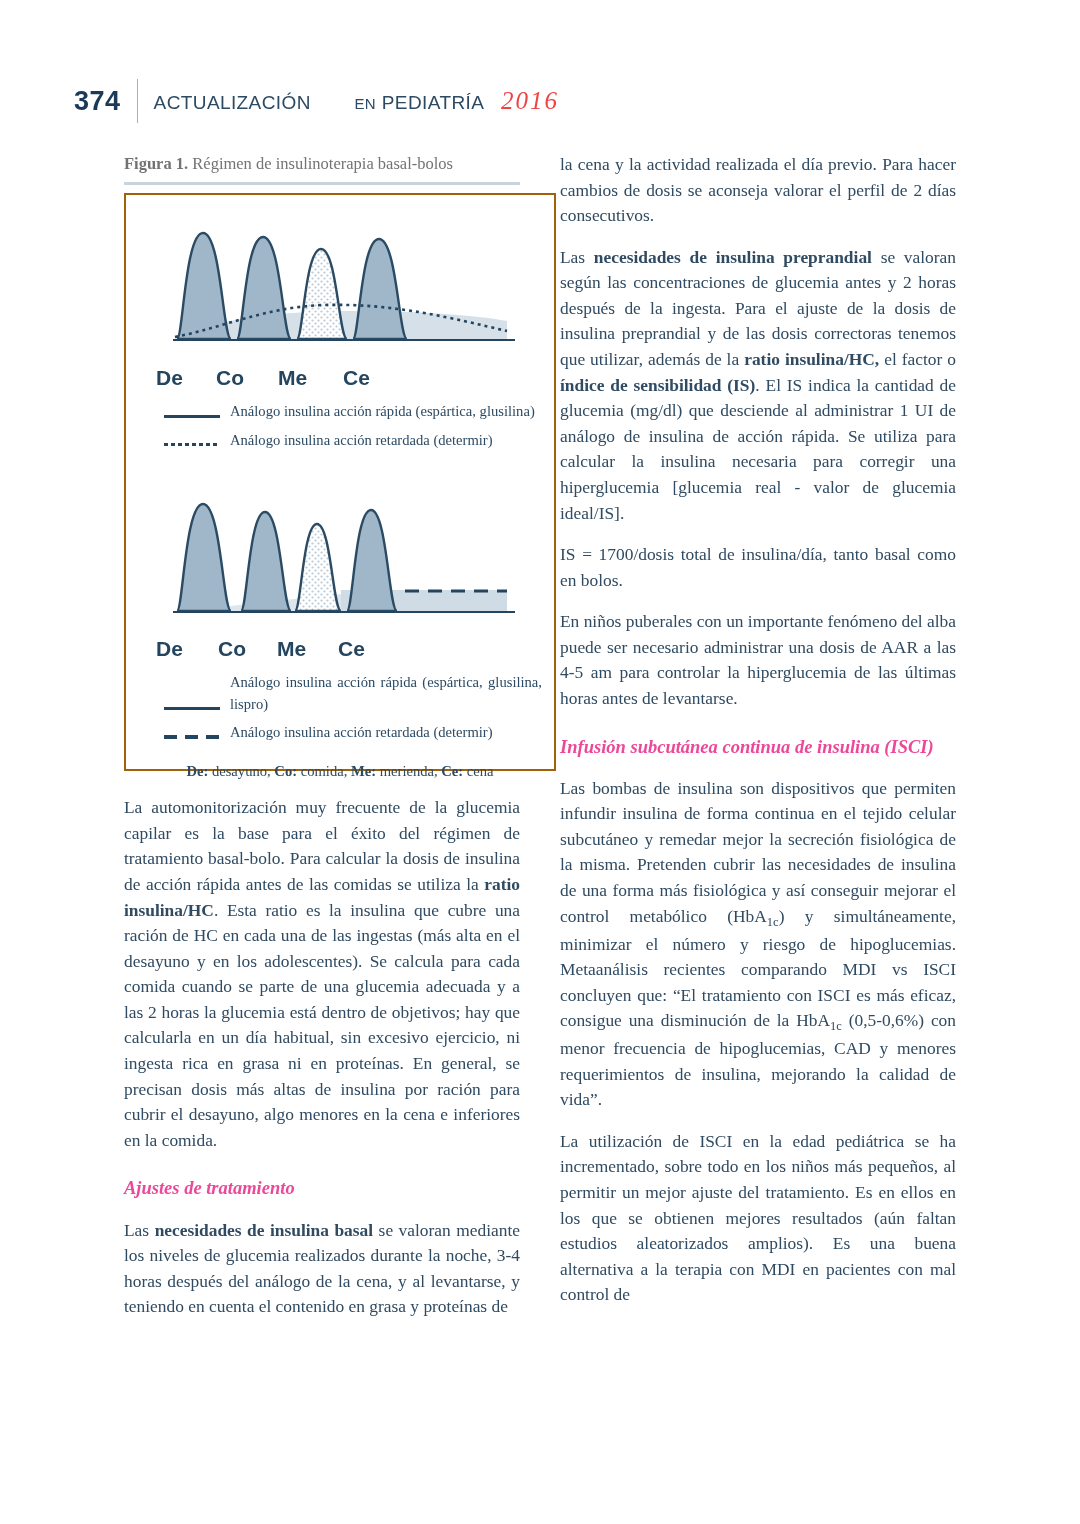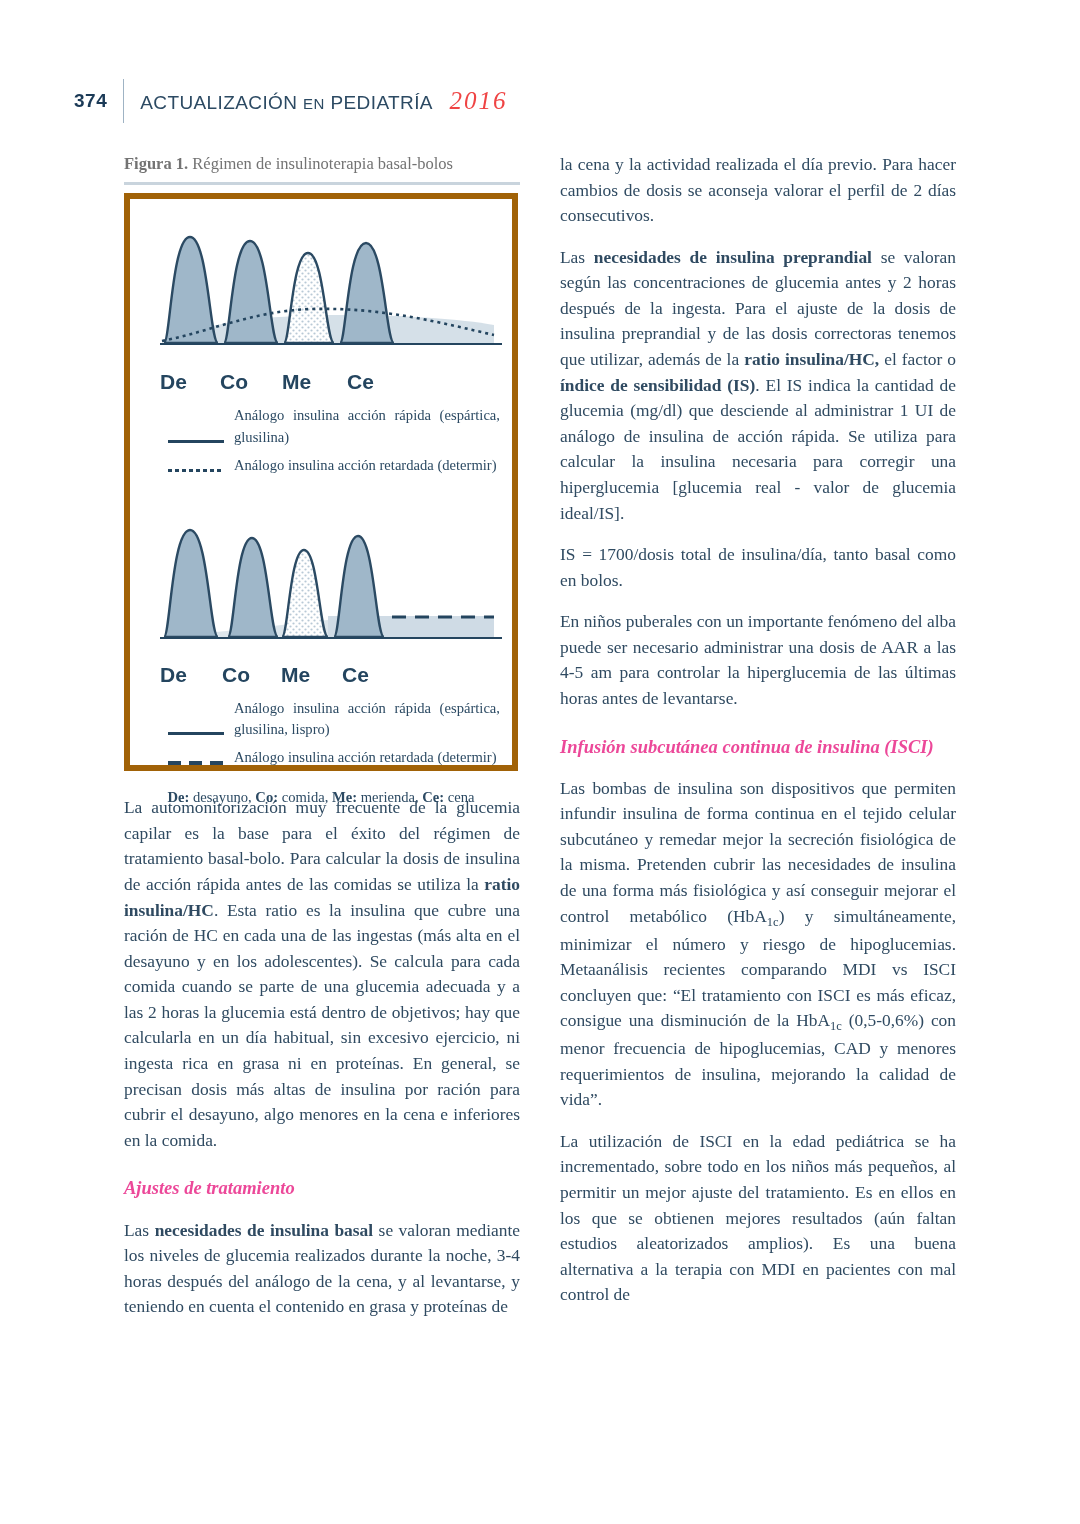--- a/index.html
+++ b/index.html
@@ -22,39 +22,40 @@
     left: 74px;
     top: 78px;
     width: 600px;
     height: 46px;
     display: flex;
     align-items: center;
   }
   .folio {
     font-family: "Liberation Sans", sans-serif;
     font-weight: bold;
-    font-size: 19px;
+    font-size: 27px;
     color: #1b3a57;
     letter-spacing: 0.5px;
   }
   .header-rule {
     width: 1px;
     height: 44px;
     background: #9fb3c4;
     margin-left: 16px;
     margin-right: 16px;
   }
   .header-title {
     font-family: "Liberation Sans", sans-serif;
     font-size: 19px;
     color: #2c4a63;
     letter-spacing: 0.4px;
   }
   .header-title .small-caps {
     font-size: 15px;
+    margin-left: 38px;
   }
   .header-year {
     font-family: "Liberation Serif", serif;
     font-style: italic;
     font-size: 25px;
     color: #ef4444;
     margin-left: 12px;
     letter-spacing: 2px;
   }
 
@@ -93,22 +94,22 @@
     color: #737373;
   }
   .fig-caption b { font-weight: bold; }
   .fig-rule {
     width: 100%;
     height: 3px;
     background: #c9d4dd;
     margin-bottom: 8px;
   }
   .fig-box {
-    border: 6px solid #a16207;
-    width: 394px;
+    border: 2px solid #a16207;
+    width: 432px;
     height: 578px;
     box-sizing: border-box;
     padding: 10px 12px;
     position: relative;
     background: #fff;
   }
   .chart-wrap { position: relative; width: 370px; height: 150px; margin: 6px auto 0 auto;}
   .axis-labels {
     font-family: "Liberation Sans", sans-serif;
     font-weight: bold;

